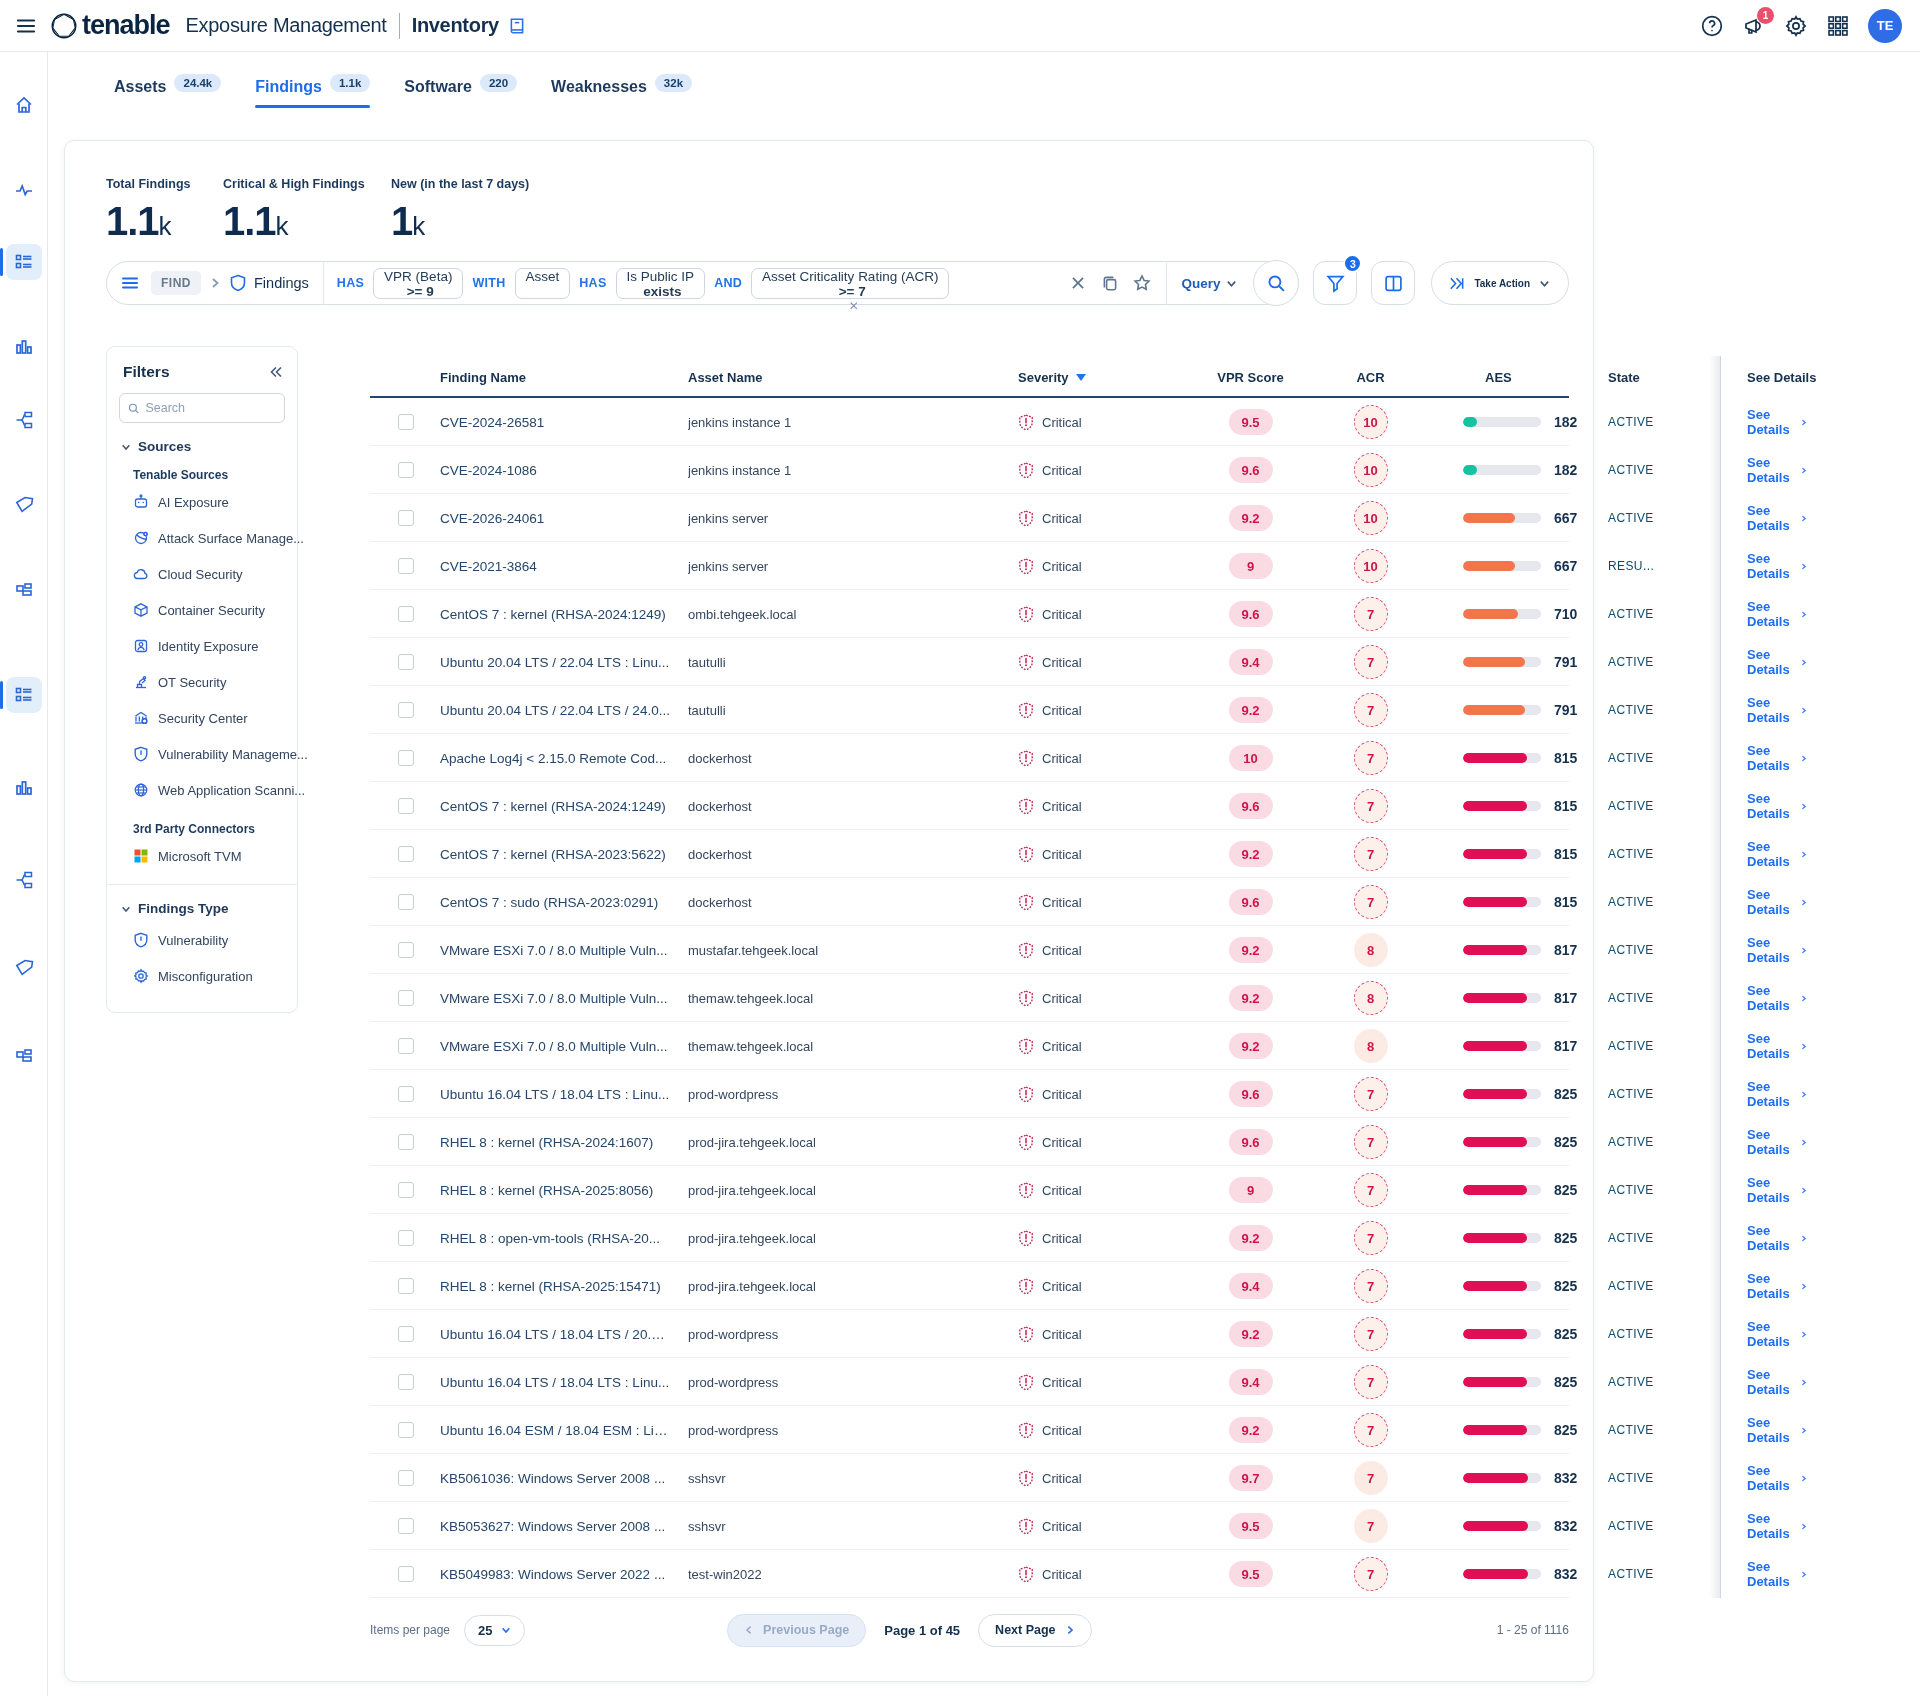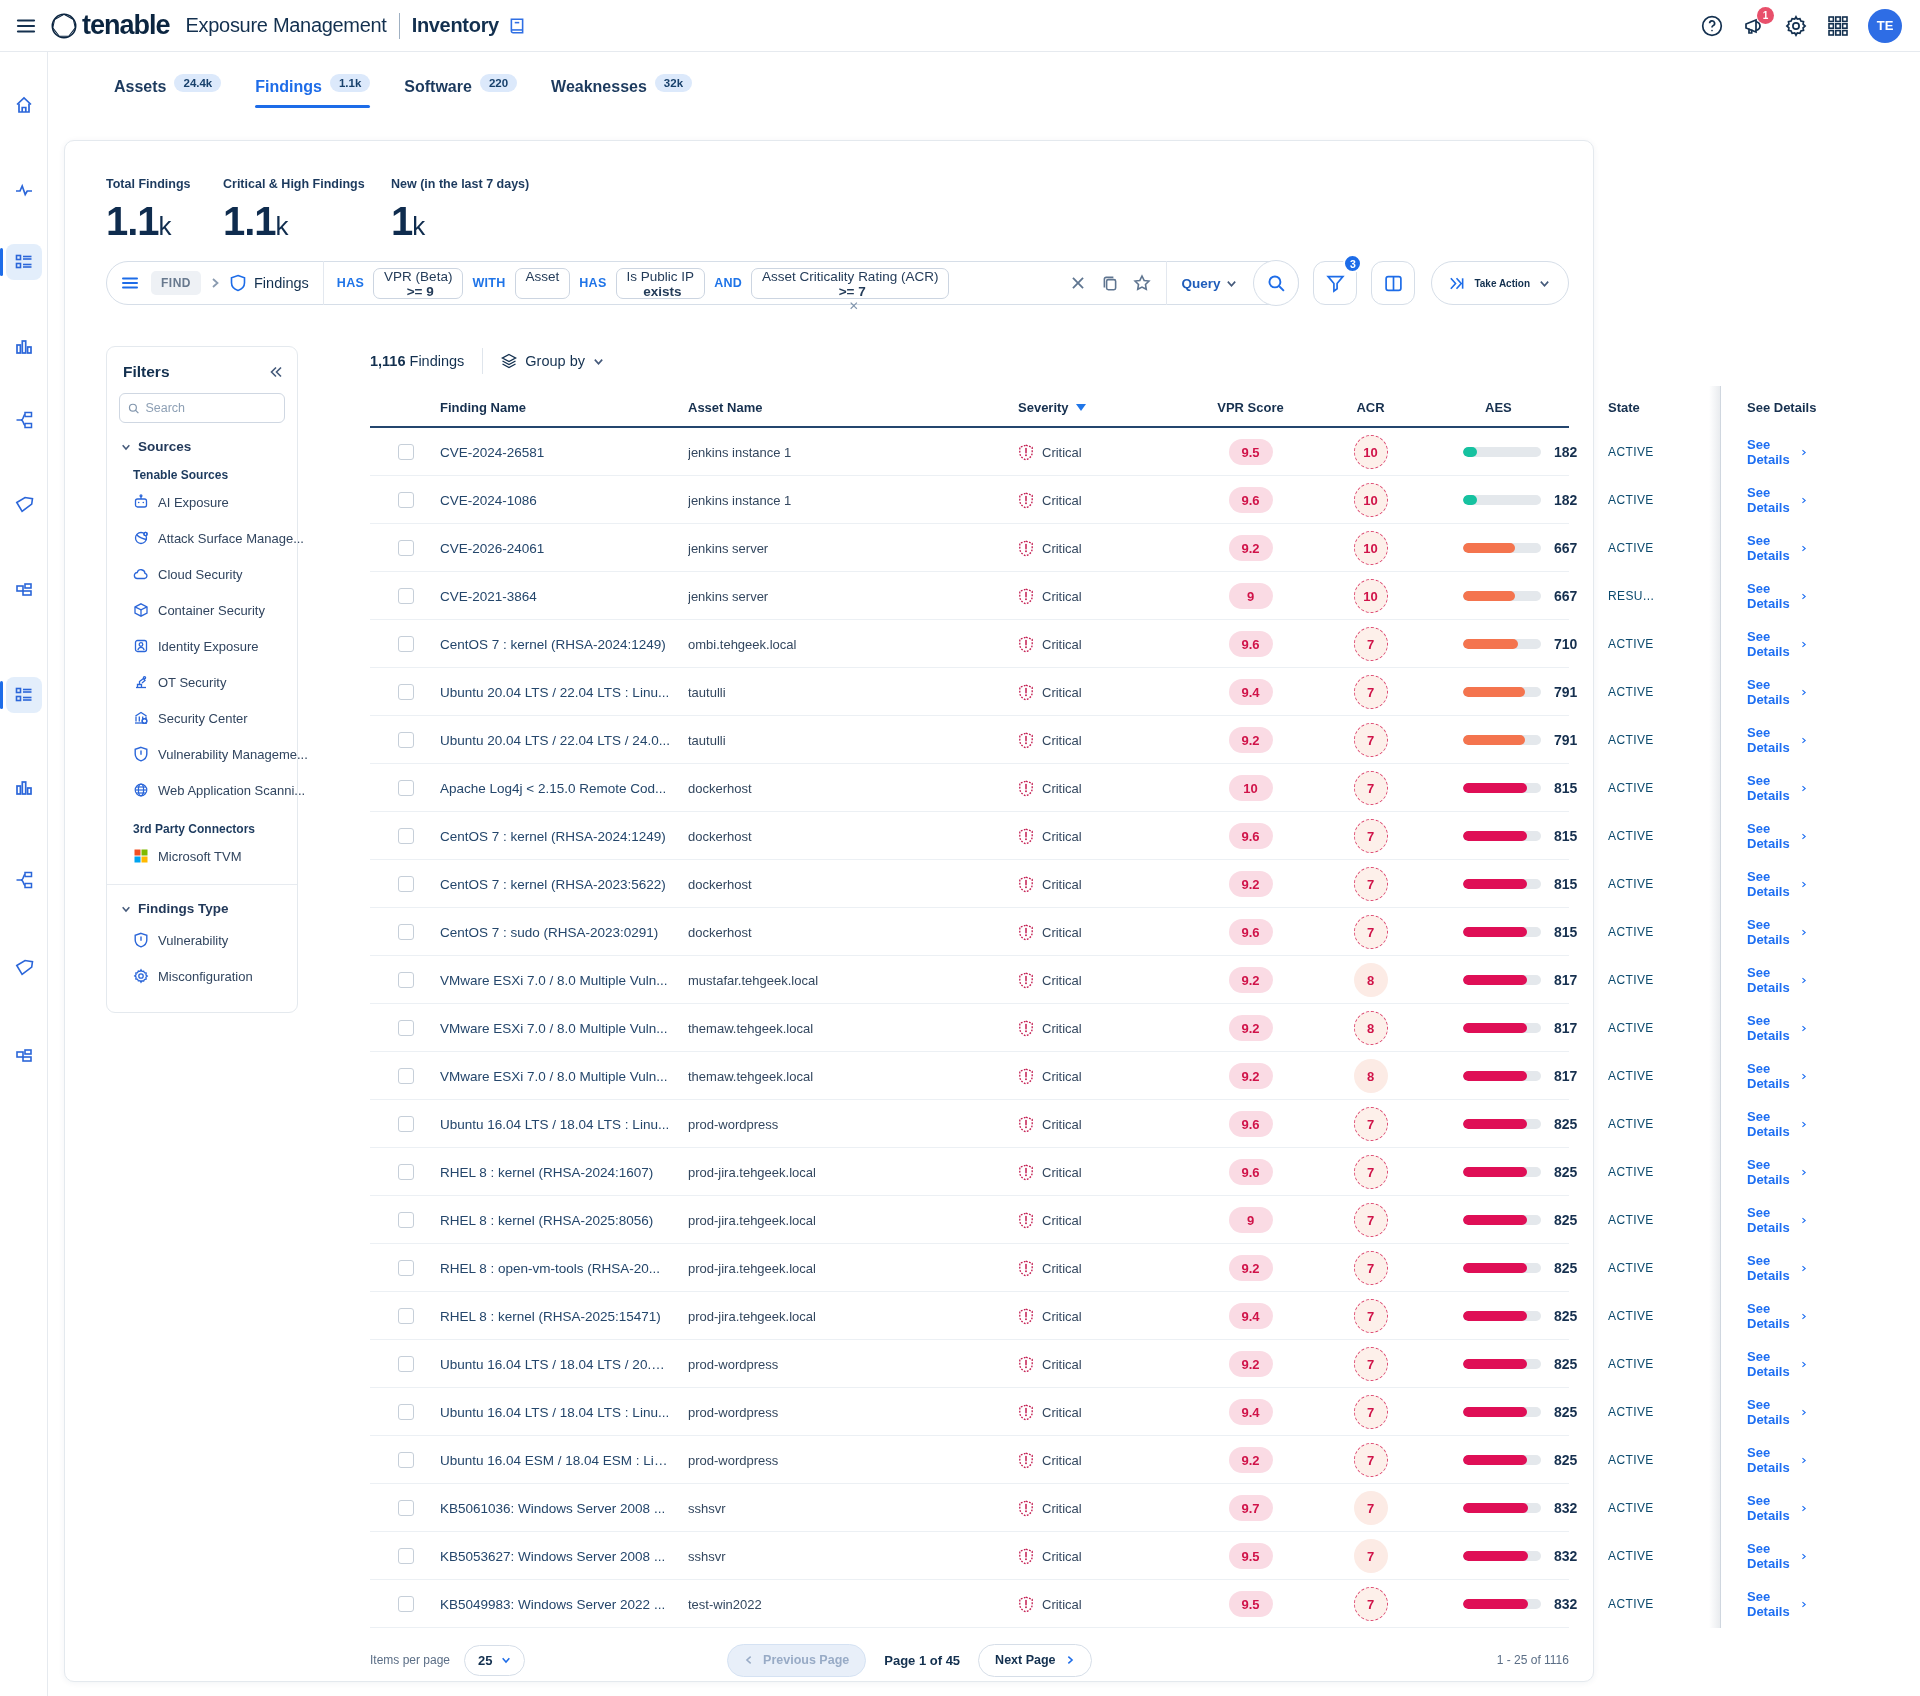--- a/index.html
+++ b/index.html
@@ -610,35 +610,20 @@
                 <circle cx="8" cy="8" r="2.2"></circle>
                 <path d="M8 1.8l.9 1.6 1.8-.3.7 1.6 1.8.4-.3 1.8 1.4 1.2-1.4 1.2.3 1.8-1.8.4-.7 1.6-1.8-.3L8 14.2l-.9-1.6-1.8.3-.7-1.6-1.8-.4.3-1.8L1.7 8l1.4-1.2-.3-1.8 1.8-.4.7-1.6 1.8.3z"></path>
               </svg>
             </span>
            <span>Misconfiguration</span>
           </div>
         </div>
     </div>
 
     <div class="table-area">
-      <div class="group-row">
-        <span class="count"><b>1,116</b>&nbsp;<span>Findings</span></span>
-        <div class="gdiv"></div>
-        <div class="groupby">
-          <svg class="lay" viewBox="0 0 16 16" fill="none" stroke="currentColor" stroke-width="1.4">
-              <path d="M8 1.5L14.5 5 8 8.5 1.5 5z"></path>
-              <path d="M1.5 8L8 11.5 14.5 8"></path>
-              <path d="M1.5 11L8 14.5 14.5 11"></path>
-            </svg>
-          <span>Group by</span>
-          <svg class="cd" viewBox="0 0 12 12" fill="none" stroke="currentColor" stroke-width="1.8">
-              <polyline points="2,4 6,8.5 10,4"></polyline>
-            </svg>
-        </div>
-      </div>
 
       <div class="grid thead" id="thead">
           <div class="th"></div>
    <div class="th">Finding Name</div>
    <div class="th">Asset Name</div>
    <div class="th sev">
             <span>Severity</span>
             <span class="sort"></span>
           </div>
    <div class="th c">VPR Score</div>

